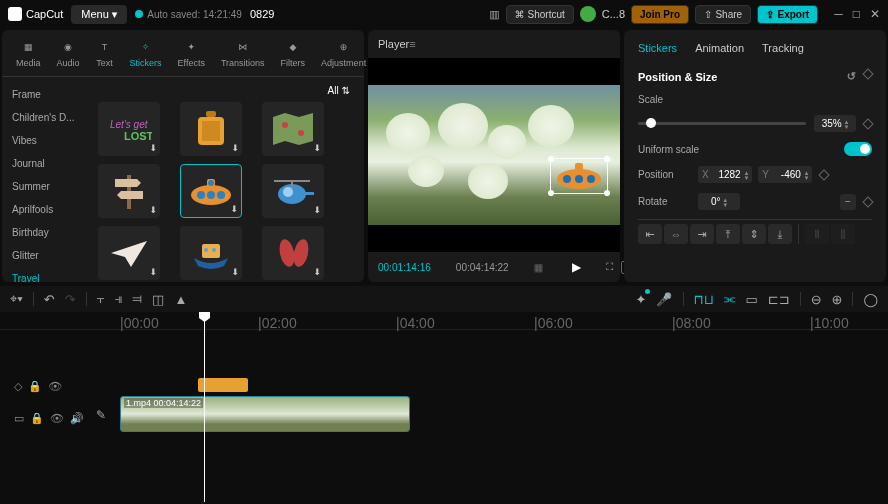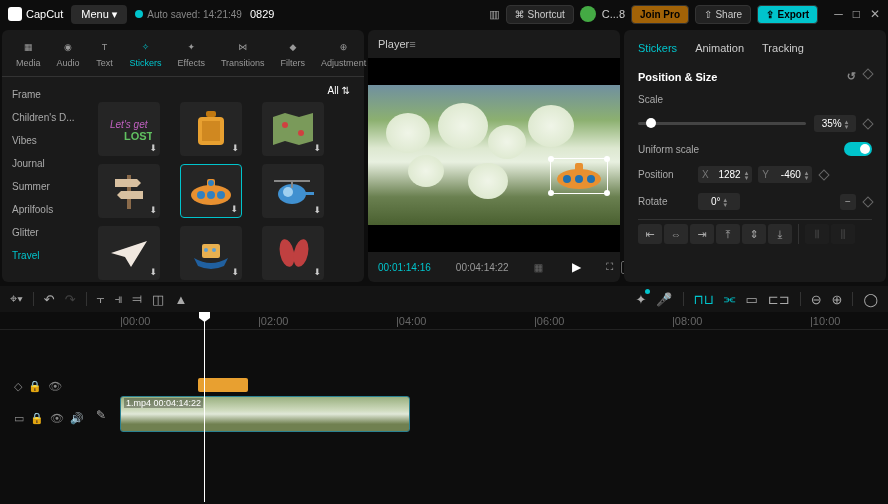--- a/index.html
+++ b/index.html
@@ -71,21 +71,21 @@
 .align-btn { width: 24px; height: 20px; background: #2a2a2a; border-radius: 3px; display: flex; align-items: center; justify-content: center; color: #aaa; cursor: pointer; font-size: 11px; }
 .align-btn.dim { opacity: 0.3; }
 
 .timeline-toolbar { height: 26px; background: #141414; display: flex; align-items: center; padding: 0 10px; gap: 10px; color: #aaa; margin-top: 2px; }
 .tt-icon { cursor: pointer; font-size: 13px; }
 .tt-icon.cyan { color: #00c4cc; }
 .tt-sep { width: 1px; height: 14px; background: #333; }
 .tt-right { margin-left: auto; display: flex; gap: 10px; align-items: center; }
 
 .timeline { background: #0d0d0d; height: 190px; position: relative; }
-.ruler { height: 18px; display: flex; position: relative; padding-left: 104px; color: #666; font-size: 11px; border-bottom: 1px solid #222; }
+.ruler { height: 18px; display: flex; position: relative; padding-left: 104px; color: #666; font-size: 14px; border-bottom: 1px solid #222; }
 .ruler-mark { position: absolute; top: 3px; }
 .playhead { position: absolute; left: 204px; top: 0; bottom: 0; width: 1px; background: #fff; z-index: 5; }
 .playhead::before { content: ''; position: absolute; top: 0; left: -5px; width: 11px; height: 10px; background: #fff; clip-path: polygon(0 0, 100% 0, 100% 60%, 50% 100%, 0 60%); }
 .track-area { padding-left: 0; position: relative; }
 .track-icons { position: absolute; left: 14px; display: flex; gap: 6px; color: #888; font-size: 11px; }
 .timeline-sticker { position: absolute; left: 198px; top: 48px; width: 50px; height: 14px; background: #e8a030; border-radius: 2px; }
 .clip { position: absolute; left: 120px; top: 66px; width: 290px; height: 36px; background: linear-gradient(#2a5d6e, #2a5d6e); border: 1px solid #2a8090; border-radius: 3px; overflow: hidden; }
 .clip-label { position: absolute; top: 1px; left: 3px; color: #fff; font-size: 9px; z-index: 2; background: rgba(0,0,0,0.3); padding: 0 2px; }
 .clip-thumbs { display: flex; height: 100%; }
 .clip-thumb { flex: 1; background: linear-gradient(#9ab080, #d0dcc0 40%, #e0e8d8 50%, #708050 80%); }
@@ -163,20 +163,21 @@
         </div>
     </div>
     <div class="left-content">
       <div class="category-list">
         <div class="cat-item">Frame</div>
         <div class="cat-item">Children's D...</div>
         <div class="cat-item">Vibes</div>
         <div class="cat-item">Journal</div>
         <div class="cat-item">Summer</div>
         <div class="cat-item">Aprilfools</div>
+        <div class="cat-item">Birthday</div>
         <div class="cat-item">Glitter</div>
         <div class="cat-item active">Travel</div>
       </div>
       <div class="sticker-grid">
         <div class="all-label">
             <span>All</span> 
             <span>⇅</span>
           </div>
         <div class="sticker-row">
           <div class="sticker-cell">

